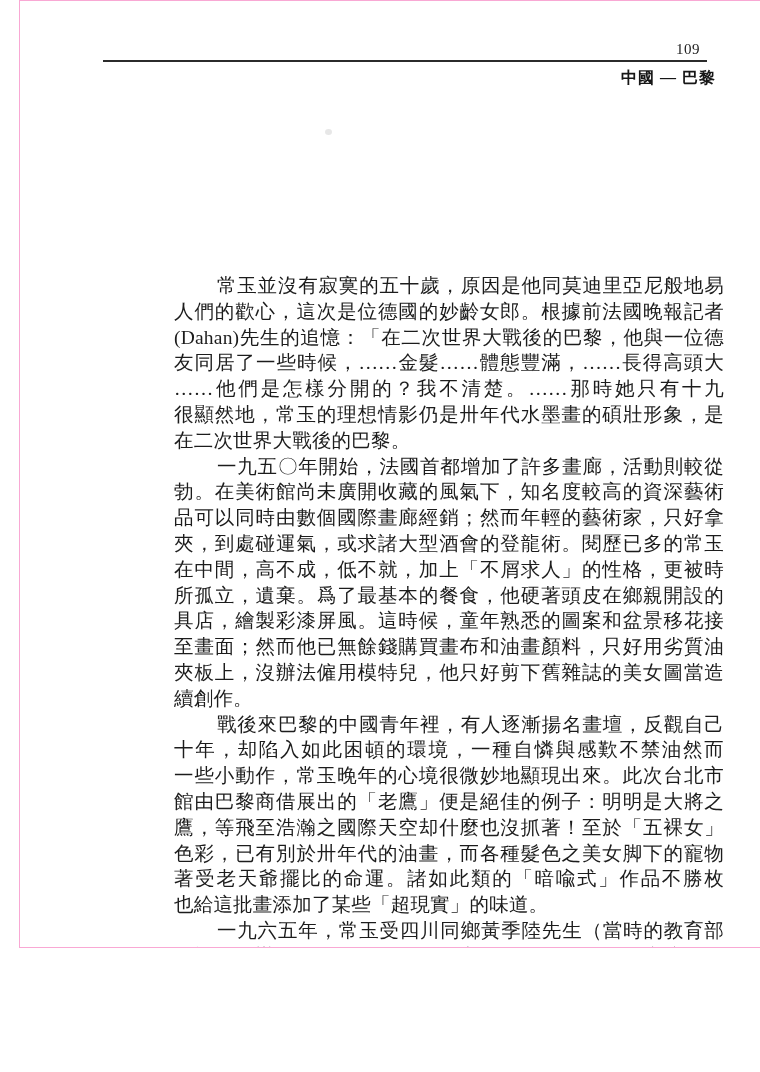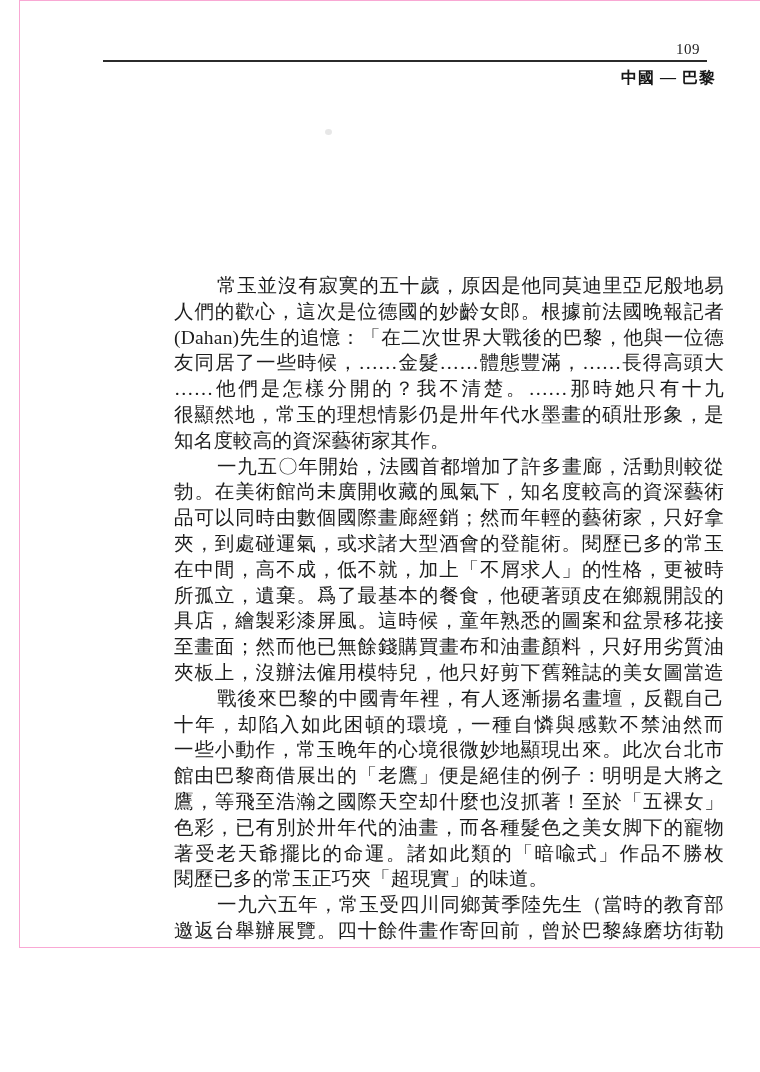--- a/index.html
+++ b/index.html
@@ -85,34 +85,35 @@
   <div class="rule"></div>
   <div class="running-head">中國 — 巴黎</div>
   <div class="artifact"></div>
   <div class="text-block" id="text-block">
       <div class="line indent">常玉並沒有寂寞的五十歲，原因是他同莫迪里亞尼般地易博取女</div>
       <div class="line">人們的歡心，這次是位德國的妙齡女郎。根據前法國晚報記者達昂</div>
       <div class="line">(Dahan)先生的追憶：「在二次世界大戰後的巴黎，他與一位德國女</div>
       <div class="line">友同居了一些時候，……金髮……體態豐滿，……長得高頭大馬，</div>
       <div class="line">……他們是怎樣分開的？我不清楚。……那時她只有十九歲……。」</div>
       <div class="line">很顯然地，常玉的理想情影仍是卅年代水墨畫的碩壯形象，是普通纖</div>
-      <div class="line short">知名度較高的資深藝術家其作。</div>
+      <div class="line short">在二次世界大戰後的巴黎。</div>
       <div class="line indent">一九五〇年開始，法國首都增加了許多畫廊，活動則較從前蓬</div>
       <div class="line">勃。在美術館尚未廣開收藏的風氣下，知名度較高的資深藝術家其作</div>
       <div class="line">品可以同時由數個國際畫廊經銷；然而年輕的藝術家，只好拿著畫</div>
       <div class="line">夾，到處碰運氣，或求諸大型酒會的登龍術。閱歷已多的常玉正巧夾</div>
       <div class="line">在中間，高不成，低不就，加上「不屑求人」的性格，更被時代潮流</div>
       <div class="line">所孤立，遺棄。爲了最基本的餐食，他硬著頭皮在鄉親開設的中國家</div>
       <div class="line">具店，繪製彩漆屏風。這時候，童年熟悉的圖案和盆景移花接木地搬</div>
       <div class="line">至畫面；然而他已無餘錢購買畫布和油畫顏料，只好用劣質油漆塗在</div>
       <div class="line">夾板上，沒辦法僱用模特兒，他只好剪下舊雜誌的美女圖當造型，繼</div>
+      <div class="line short">續創作。</div>
       <div class="line indent">戰後來巴黎的中國青年裡，有人逐漸揚名畫壇，反觀自己旅法四</div>
       <div class="line">十年，却陷入如此困頓的環境，一種自憐與感歎不禁油然而生，藉著</div>
       <div class="line">一些小動作，常玉晚年的心境很微妙地顯現出來。此次台北市立美術</div>
       <div class="line">館由巴黎商借展出的「老鷹」便是絕佳的例子：明明是大將之材的老</div>
       <div class="line">鷹，等飛至浩瀚之國際天空却什麼也沒抓著！至於「五裸女」鮮艷的</div>
       <div class="line">色彩，已有別於卅年代的油畫，而各種髮色之美女脚下的寵物正象徵</div>
       <div class="line">著受老天爺擺比的命運。諸如此類的「暗喩式」作品不勝枚舉，同時</div>
-      <div class="line short">閱歷已多的常玉正巧夾「超現實」的味道。</div>
+      <div class="line short">也給這批畫添加了某些「超現實」的味道。</div>
       <div class="line indent">一九六五年，常玉受四川同鄉黃季陸先生（當時的教育部長）之</div>
       <div class="line">邀返台舉辦展覽。四十餘件畫作寄回前，曾於巴黎綠磨坊街勒維夫婦</div>
     </div>
 </div>
 
 </body></html>

